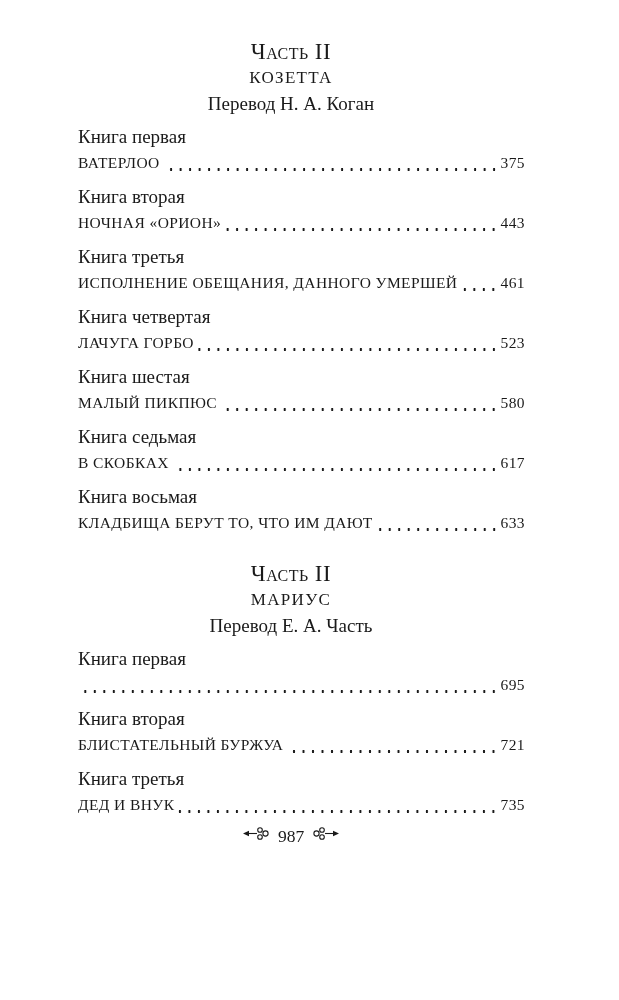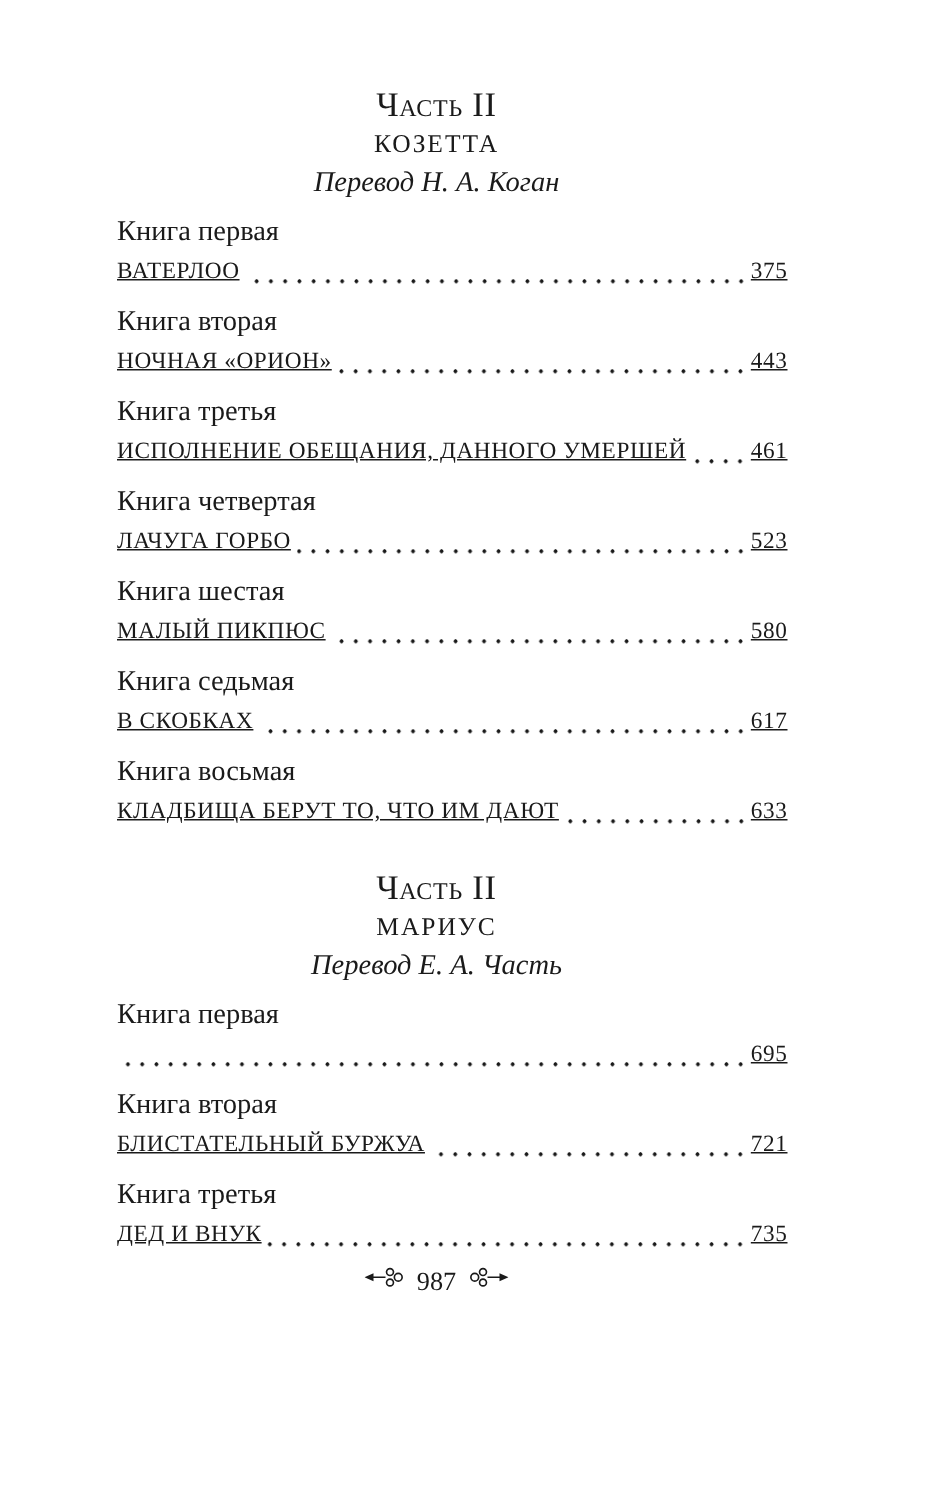--- a/index.html
+++ b/index.html
@@ -6,54 +6,52 @@
   body {
     width: 619px;
     height: 1000px;
     background: #ffffff;
     color: #1a1a1a;
     font-family: "Liberation Serif", serif;
     overflow: hidden;
   }
   .page {
     box-sizing: border-box;
-    padding: 56px 0 0 57px;
+    padding: 38px 0 0 57px;
     width: 525px; 
   }
   .section-header { text-align: center; }
   .section-header.second { margin-top: 24px; }
   .part-heading {
     font-size: 23px;
     line-height: 27px;
     font-variant: small-caps;
     letter-spacing: 0.5px;
   }
   .section-title {
     font-size: 17px;
     line-height: 26px;
     letter-spacing: 1.3px;
   }
   .translator {
     font-size: 19px;
     line-height: 26px;
-    font-style: italic;
     margin-bottom: 7px;
   }
   .entry { margin-bottom: 8px; margin-left: 21px; }
   .book-label {
     font-size: 19px;
     line-height: 26px;
   }
   .title-line {
     display: flex;
     font-size: 15.5px;
     line-height: 26px;
     letter-spacing: 0.4px;
     white-space: nowrap;
-    text-decoration: underline;
   }
   .dot-leader {
     flex: 1;
     align-self: flex-end;
     height: 3px;
     margin: 0 2px 5px 4px;
     background-image: radial-gradient(circle, #1a1a1a 1.15px, rgba(0,0,0,0) 1.45px);
     background-size: 9.5px 3px;
     background-repeat: repeat-x;
     background-position: right bottom;

